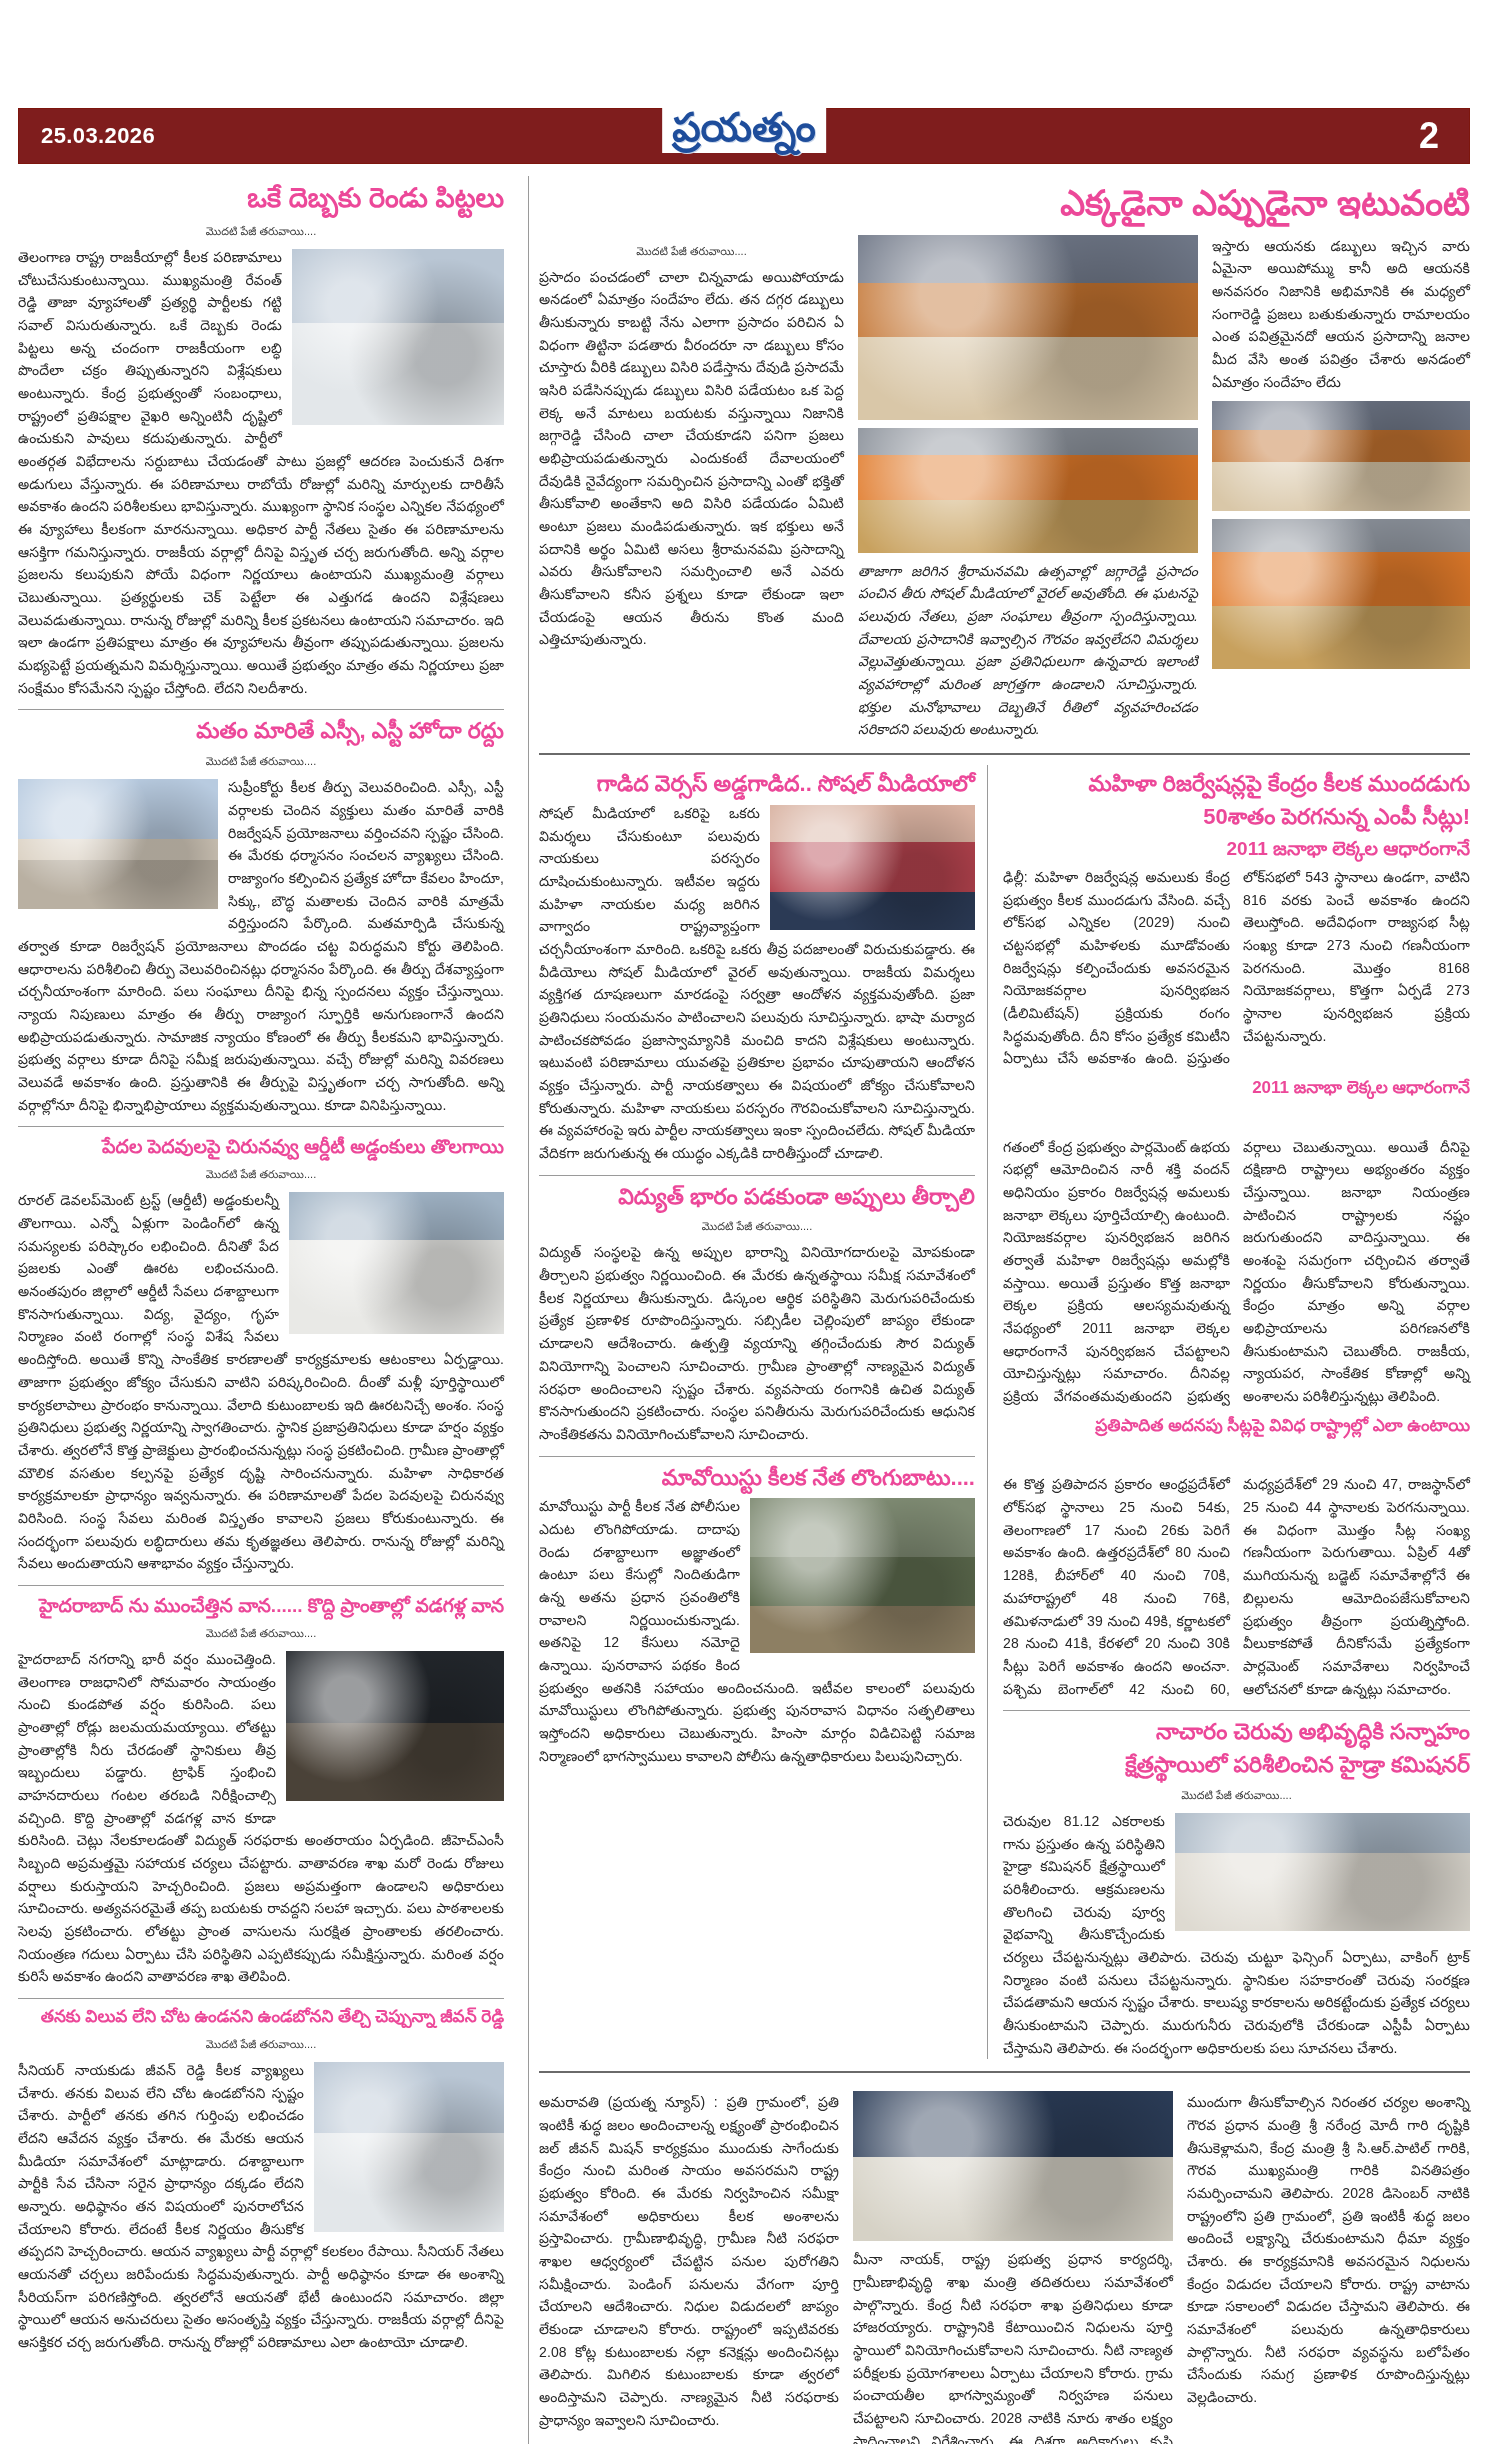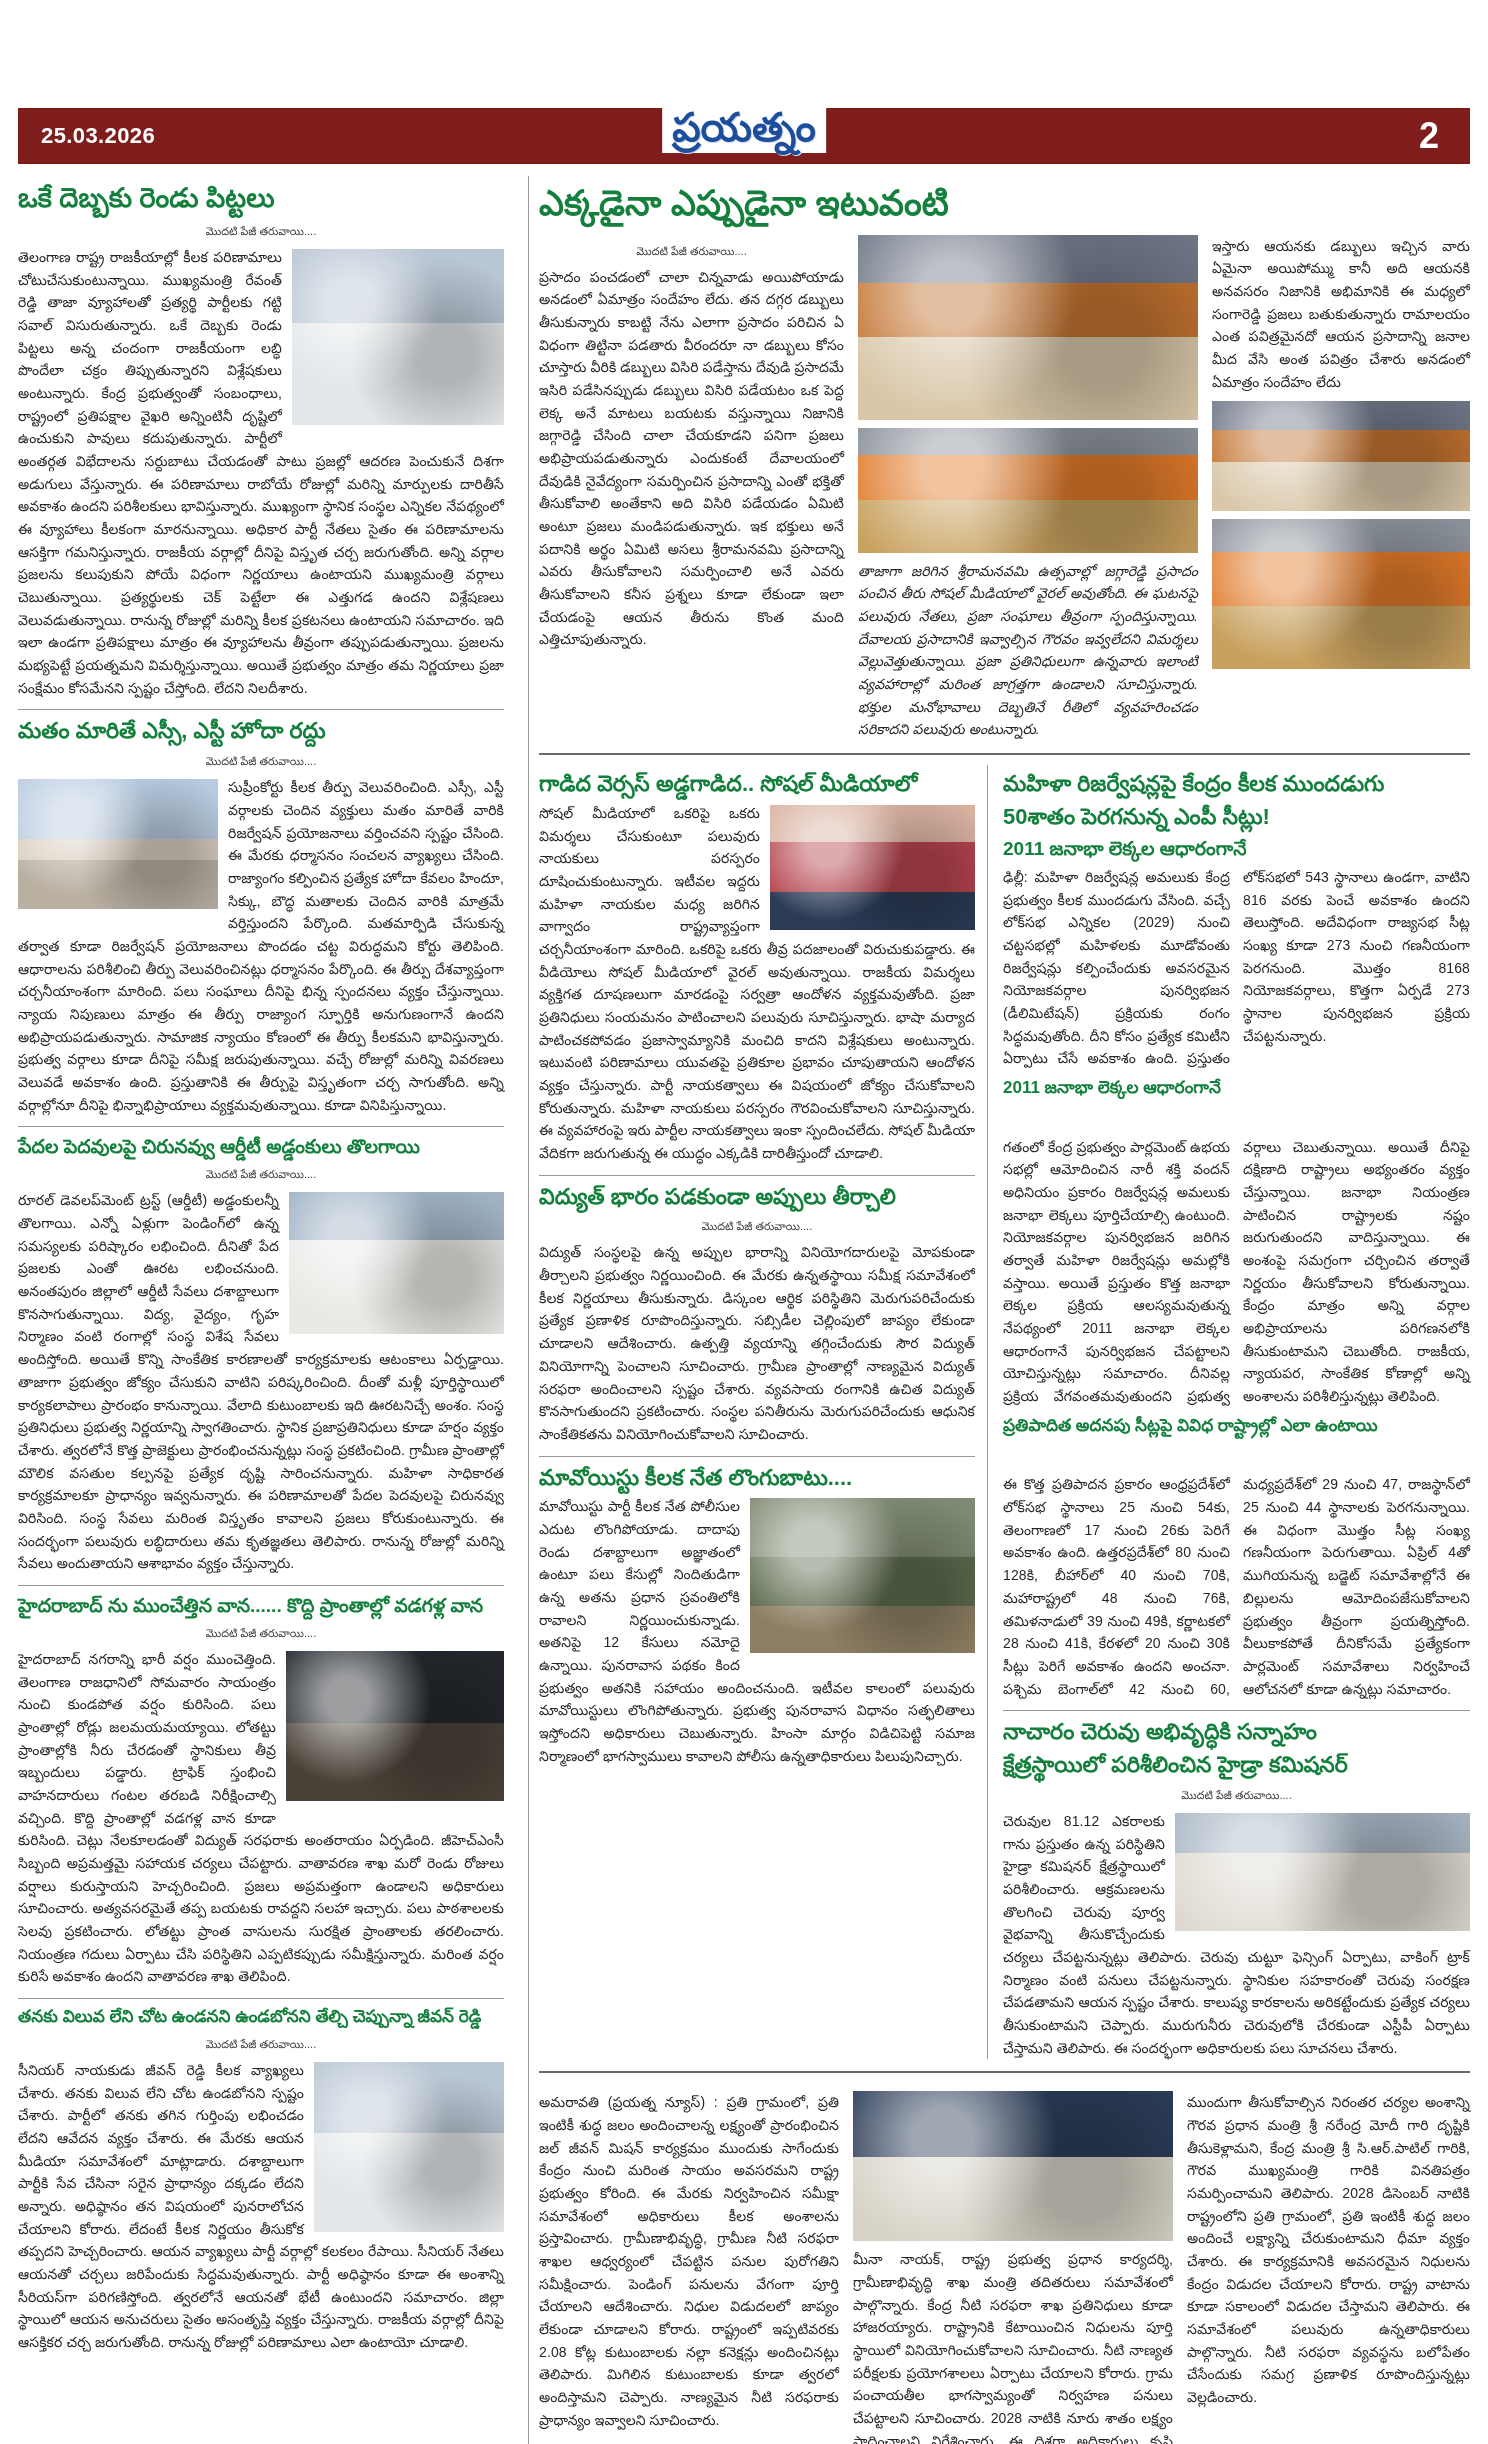--- a/index.html
+++ b/index.html
@@ -42,22 +42,22 @@
     color:#ffffff; font-weight:bold; font-size:36px; line-height:1;
   }
 
   
   .content { display:flex; margin-top:12px; }
   .col-left   { width:500px; padding-right:14px; }
   .col-rest   { flex:1; display:flex; flex-direction:column; }
   .rule-v { width:1px; background:#9a9a9a; margin:0 10px; align-self:stretch; }
 
   .hl {
-    font-weight:bold; text-align:left; line-height:1.22;
-    color:#15803d; margin:6px 0 4px 0;
+    font-weight:bold; text-align:right; line-height:1.22;
+    color:#ec4899; margin:6px 0 4px 0;
   }
   .hl-xl { font-size:35px; }
   .hl-lg { font-size:27px; }
   .hl-md { font-size:22px; }
   .hl-sm { font-size:19px; }
   .hl-xs { font-size:17px; }
 
   .byline {
     text-align:center; font-size:11px; color:#3a3a3a;
     margin:10px 0 6px 0;

